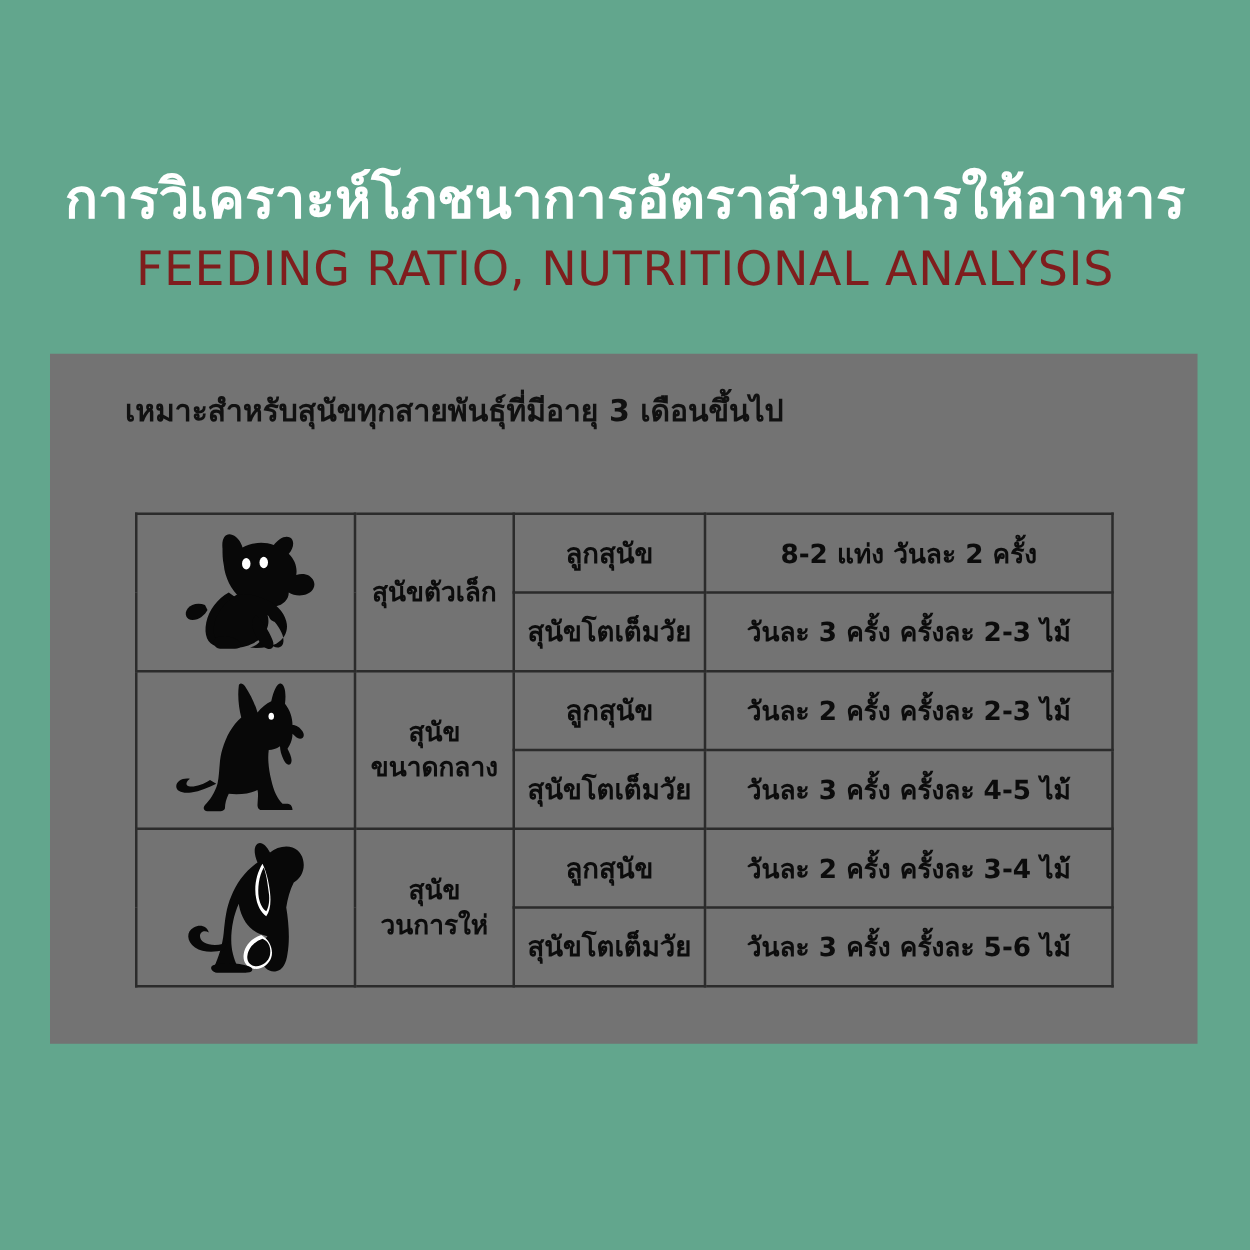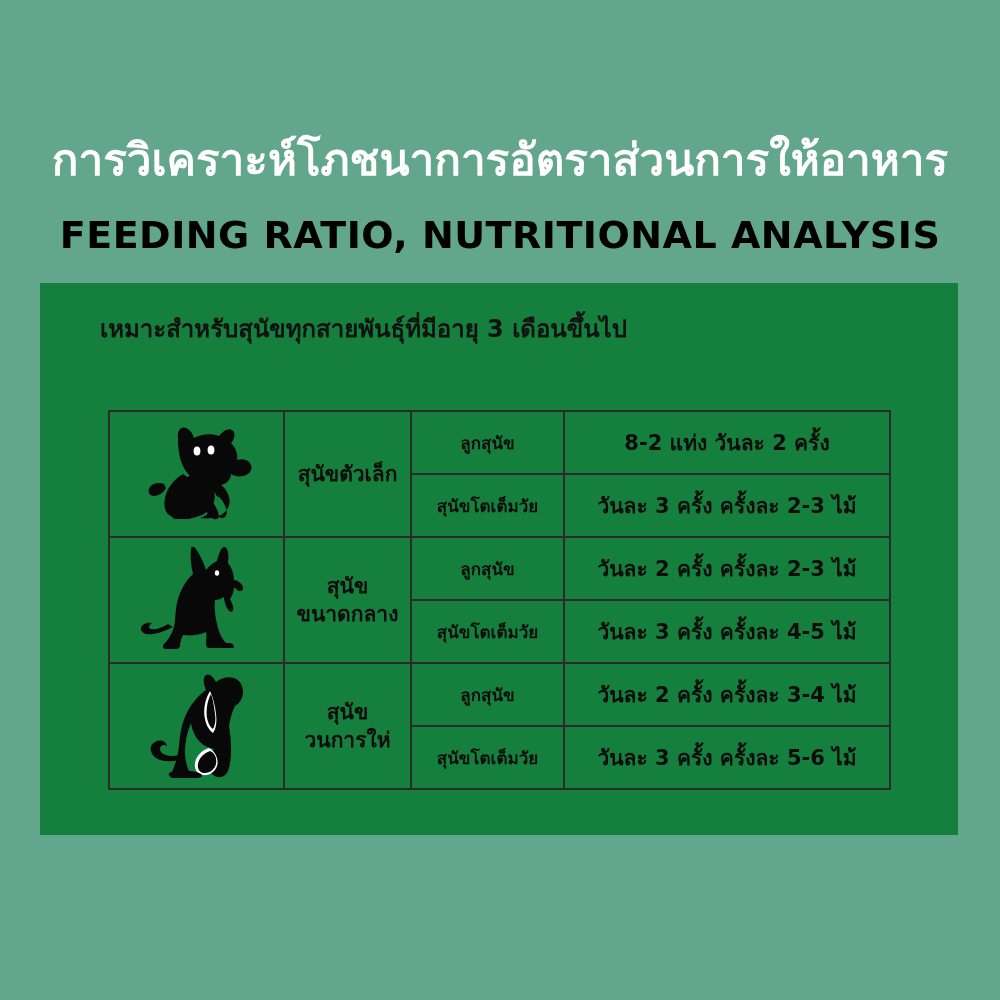--- a/index.html
+++ b/index.html
@@ -28,37 +28,37 @@
   .title-th {
     color: #ffffff;
     font-size: 44px;
     font-weight: bold;
     line-height: 1.18;
     letter-spacing: 0px;
     white-space: nowrap;
     margin-top: 16px;
   }
   .title-en {
-    color: #000000;
+    color: #7f1d1d;
     font-size: 38px;
-    font-weight: 700;
+    font-weight: 400;
     letter-spacing: 0.5px;
     line-height: 1.25;
-    margin-top: 26px;
+    margin-top: 6px;
     white-space: nowrap;
   }
 
   
   .card {
     position: absolute;
     left: 40px;
     top: 283px;
     width: 918px;
     height: 552px;
-    background: #15803d;
+    background: #737373;
     box-sizing: border-box;
   }
 
   .intro {
     position: absolute;
     left: 60px;
     top: 28px;
     color: #111111;
     font-size: 24px;
     font-weight: bold;
@@ -89,21 +89,21 @@
     height: 62px;
     box-sizing: border-box;
   }
   .col-icon   { width: 175px; }
   .col-size   { width: 127px; }
   .col-stage  { width: 153px; }
   .col-amount { width: 326px; }
 
   td.icon-cell  { padding: 0; }
   td.size-cell  { line-height: 1.35; font-size: 21px; }
-  td.stage-cell { font-size: 17px; }
+  td.stage-cell { font-size: 22px; }
   td.amount-cell{ font-size: 21px; }
 
   .dog-wrap {
     width: 100%;
     height: 124px;
     display: flex;
     align-items: center;
     justify-content: center;
   }
   .dog-wrap svg { display: block; }

